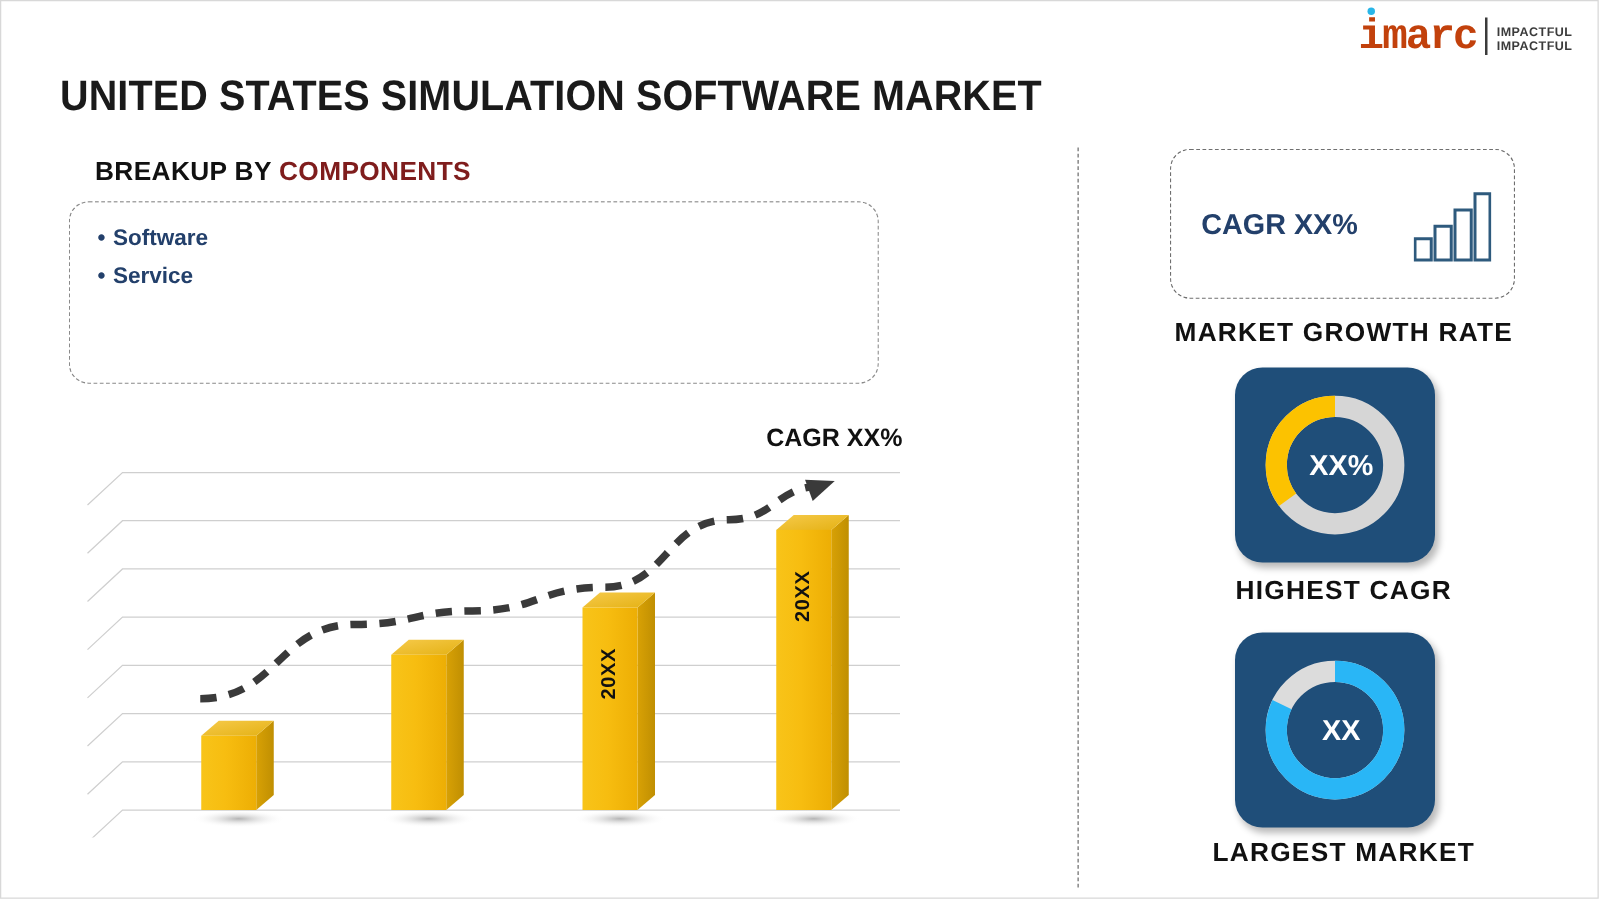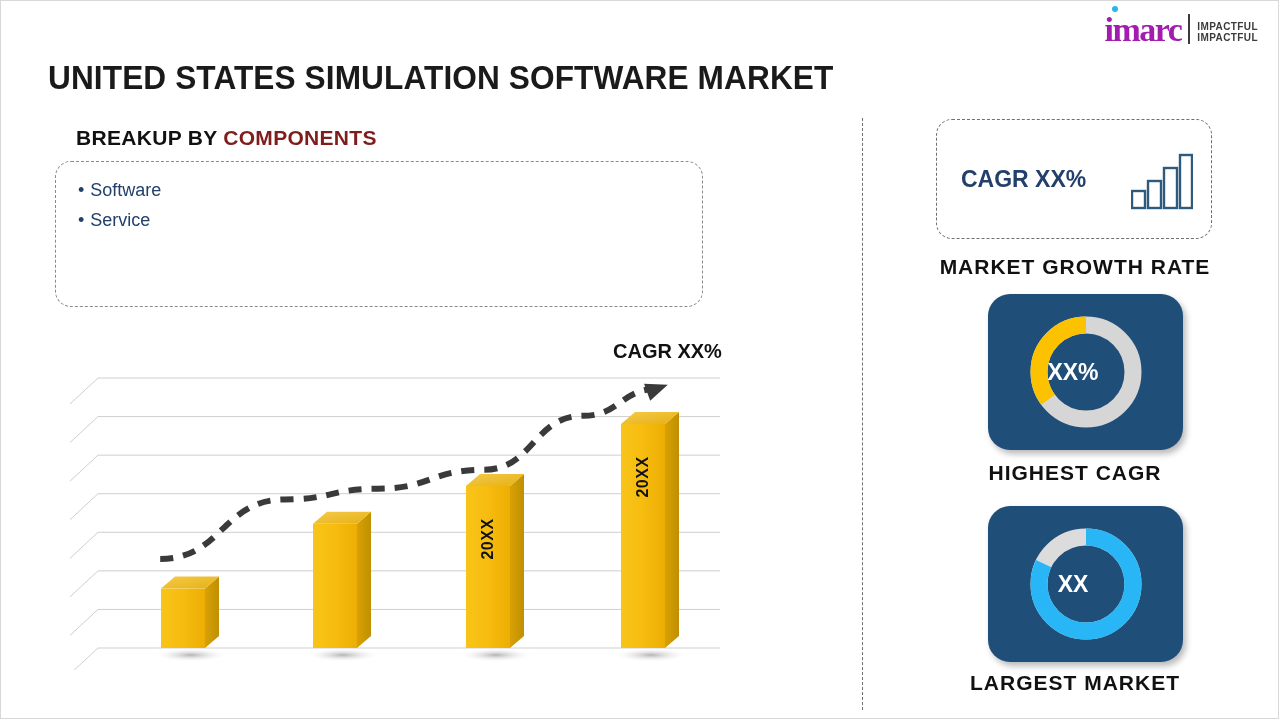--- a/index.html
+++ b/index.html
@@ -17,25 +17,25 @@
     pointer-events:none;
   }
 
   
   .logo{
     position:absolute;right:22px;top:14px;
     display:flex;align-items:flex-end;gap:7px;
   }
   .logo-word{
     position:relative;
-    font-family:Liberation Serif, serif;
+    font-family:Liberation Mono, monospace;
     font-weight:bold;
     font-size:34px;
     letter-spacing:-1.5px;
-    color:#a21caf;
+    color:#c2410c;
     line-height:30px;
   }
   .logo-dot{
     position:absolute;left:7px;top:-9px;
     width:6px;height:6px;border-radius:50%;
     background:#29B6E8;
   }
   .logo-sep{
     width:2px;height:30px;background:#3b3b3b;margin-bottom:1px;
   }
@@ -69,21 +69,21 @@
     position:absolute;left:55px;top:161px;width:648px;height:146px;
     border:1.6px dashed #8a8a8a;border-radius:16px;
     box-sizing:border-box;
     background:#fff;
   }
   .segments-list{
     position:absolute;left:22px;top:13px;
     margin:0;padding:0;list-style:none;
   }
   .segments-list li{
-    font-size:18px;font-weight:normal;color:#23406b;
+    font-size:18px;font-weight:bold;color:#23406b;
     line-height:30px;white-space:nowrap;
   }
   .segments-list li .bull{margin-right:6px;}
 
   
   .v-divider{
     position:absolute;left:862px;top:118px;
     width:0;height:592px;
     border-left:1.4px dashed #6f6f6f;
   }
@@ -125,21 +125,21 @@
     white-space:nowrap;
   }
   .growth-icon{position:absolute;right:18px;top:30px;}
 
   .kpi-caption{
     position:absolute;width:300px;left:925px;text-align:center;
     font-weight:bold;font-size:21px;letter-spacing:1px;color:#111;
     white-space:nowrap;
   }
   .donut-card{
-    position:absolute;left:988px;width:195px;height:156px;
+    position:absolute;left:988px;width:160px;height:156px;
     background:#1f4e79;border-radius:22px;
     box-shadow:3px 4px 6px rgba(0,0,0,.28);
   }
   .donut-card svg{position:absolute;left:50%;top:50%;transform:translate(-50%,-50%);}
   .donut-center{
     position:absolute;left:0;top:0;width:170px;height:156px;
     display:flex;align-items:center;justify-content:center;
     font-size:23px;font-weight:bold;color:#ffffff;
     pointer-events:none;
   }

